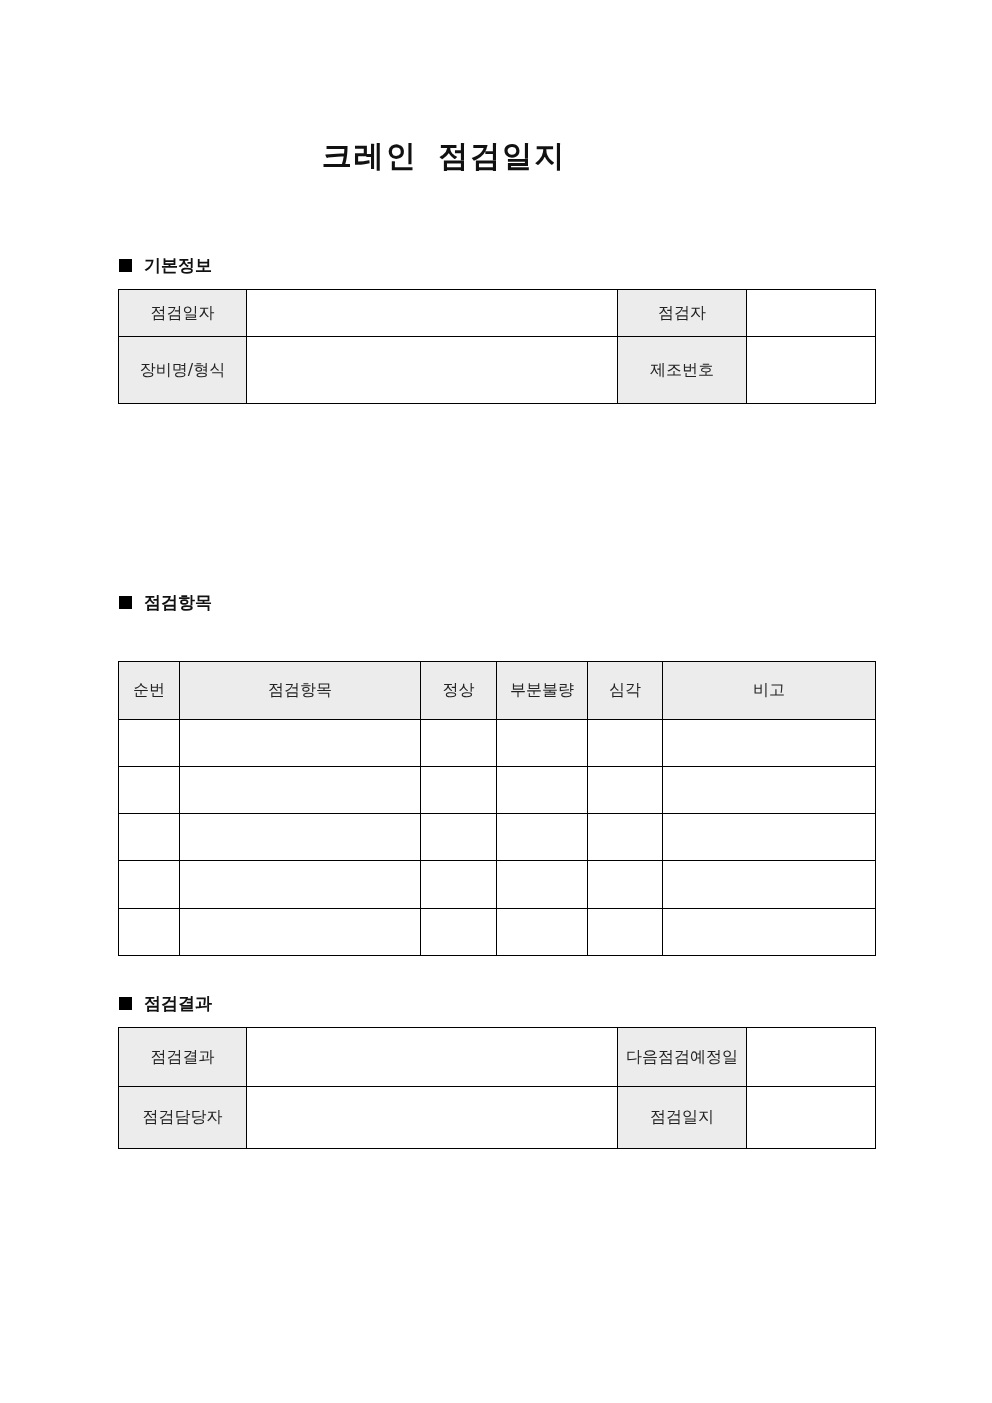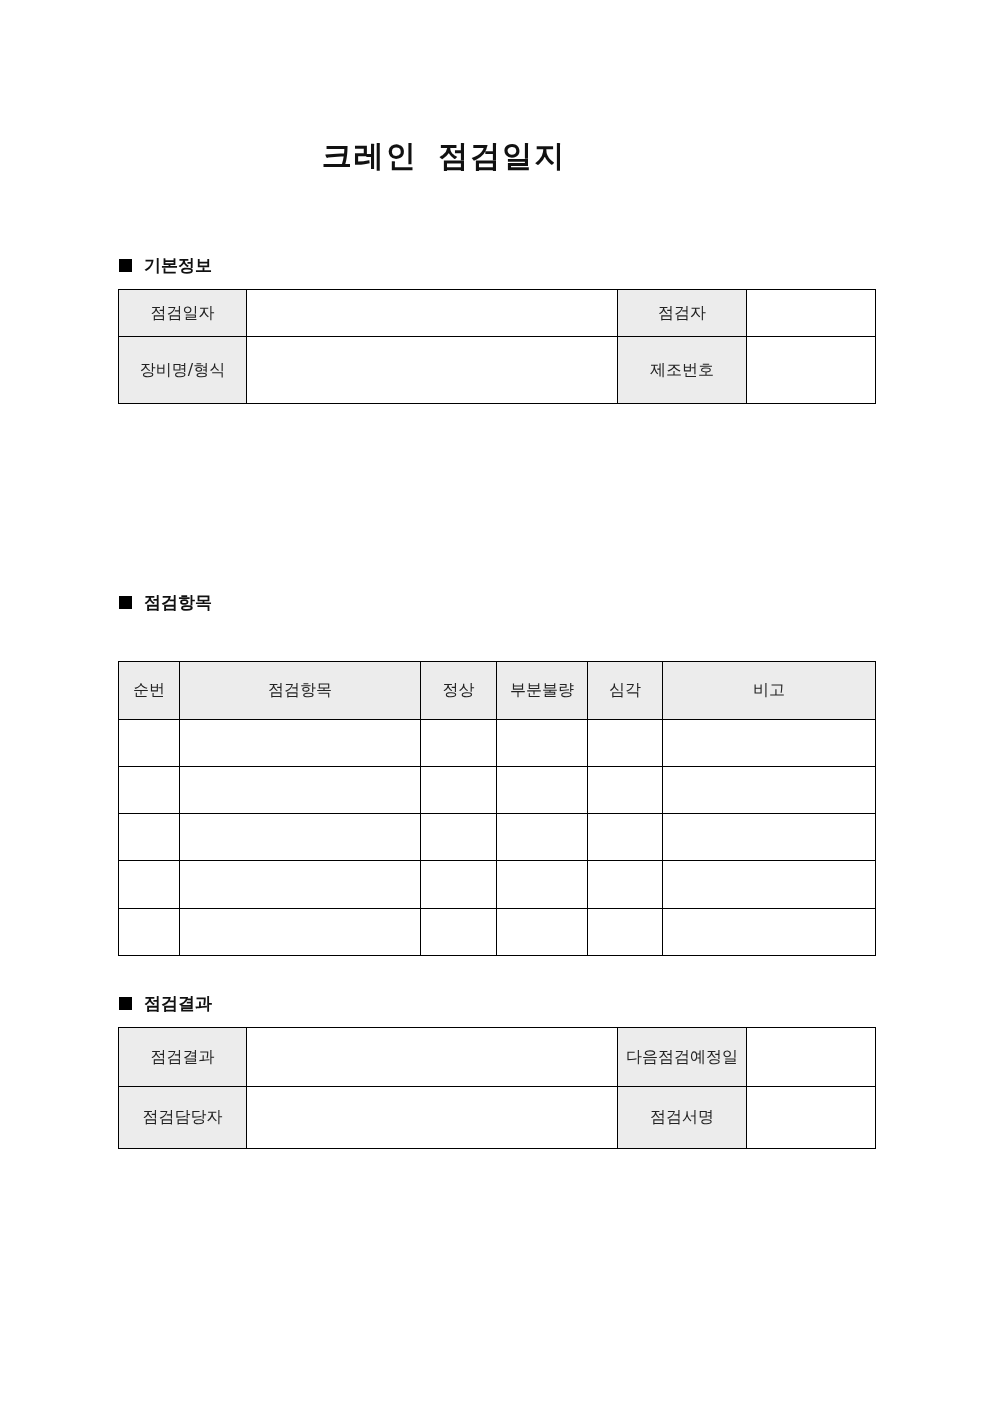--- a/index.html
+++ b/index.html
@@ -127,17 +127,17 @@
   <tbody>
       <tr style="height:58px">
     <td class="label">점검결과</td>
     <td></td>
     <td class="label wrap" style="padding:16px 8px;">다음점검예정일</td>
     <td></td>
   </tr>
   <tr style="height:62px">
     <td class="label">점검담당자</td>
     <td></td>
-    <td class="label">점검서명</td>
+    <td class="label">점검일지</td>
     <td></td>
   </tr>
 </tbody>
   </table>
 
 </body></html>

